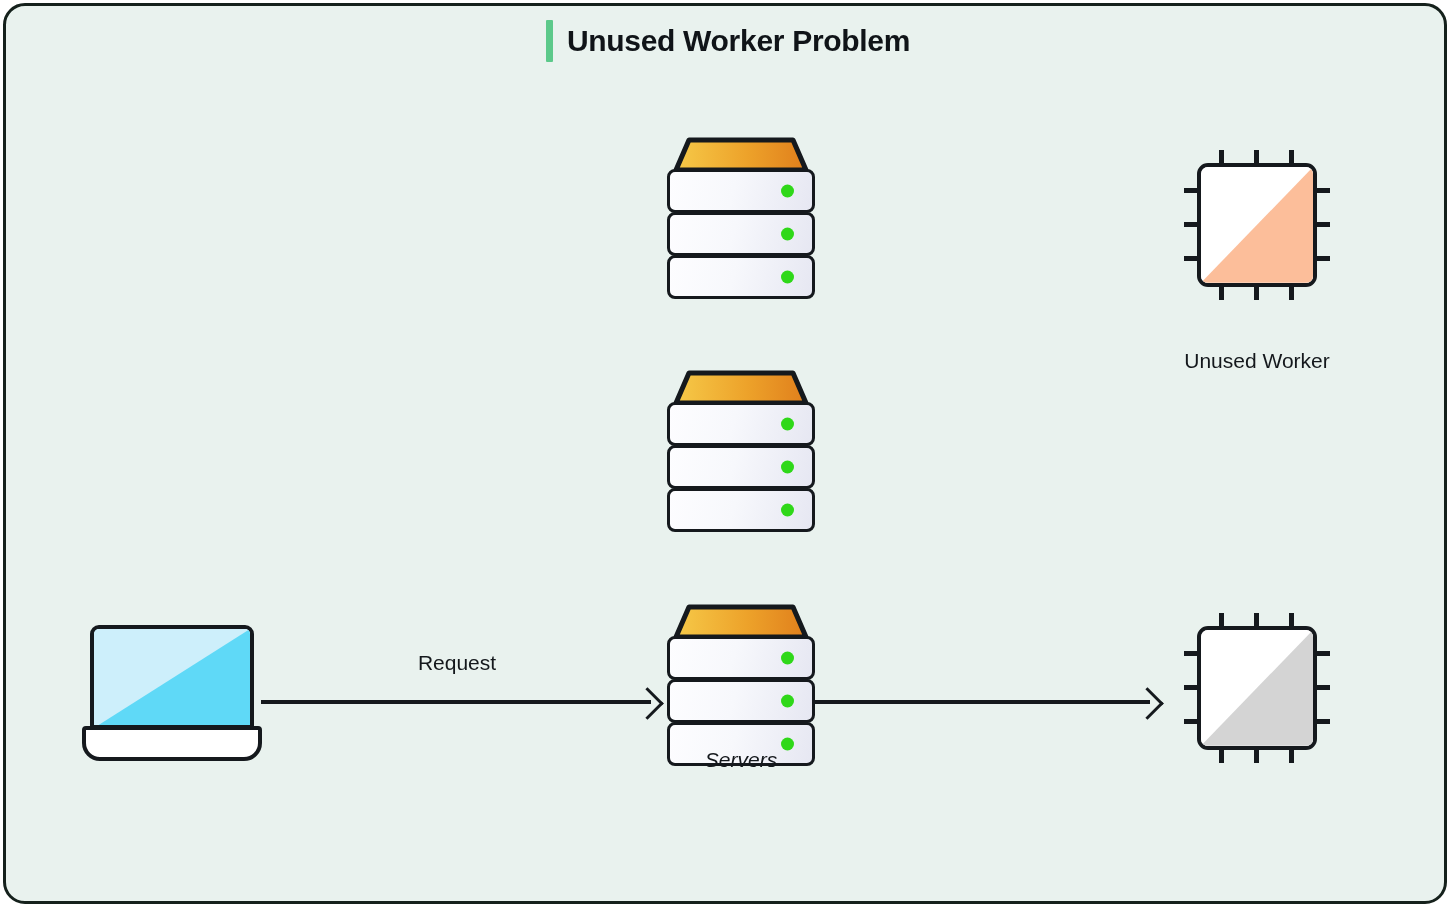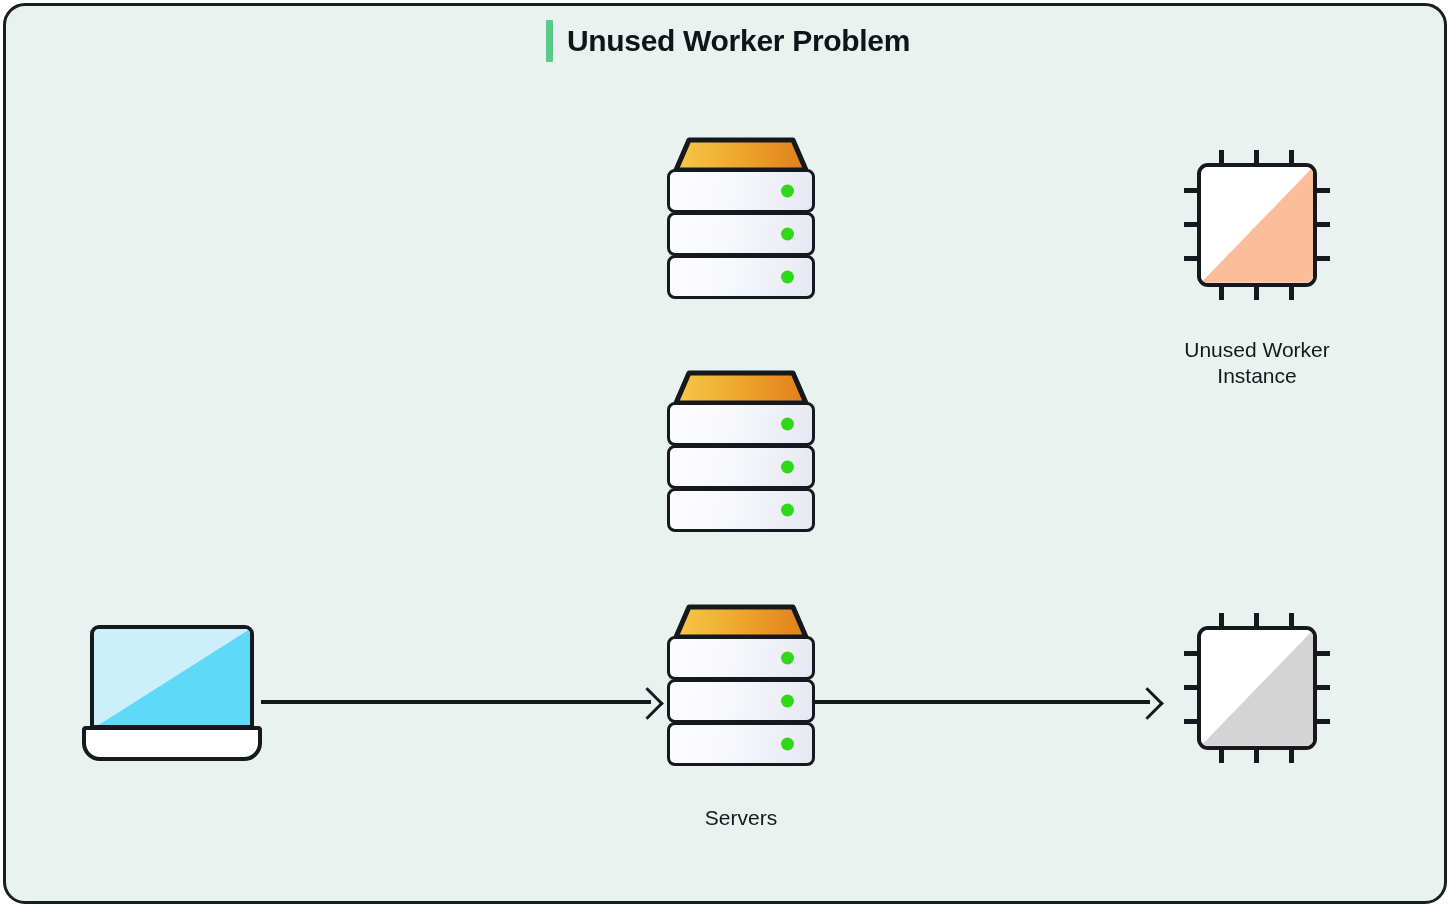--- a/index.html
+++ b/index.html
@@ -256,21 +256,21 @@
           <span class="led"></span>
         </div>
       <div class="srv-unit srv-u2">
           <span class="led"></span>
         </div>
       <div class="srv-unit srv-u3">
           <span class="led"></span>
         </div>
     </div>
   </div>
-  <div class="node-label" style="left:591px; top:805px;">Servers</div>
+  <div class="node-label" style="left:591px; top:747px;font-style:italic;">Servers</div>
 
   <div class="node" style="left:1184px; top:150px;">
     <div class="chip">
       <span class="pin pin-v" style="left:35px; top:0px;"></span>
       <span class="pin pin-v" style="left:70px; top:0px;"></span>
       <span class="pin pin-v" style="left:105px; top:0px;"></span>
       <span class="pin pin-v" style="left:35px; top:134px;"></span>
       <span class="pin pin-v" style="left:70px; top:134px;"></span>
       <span class="pin pin-v" style="left:105px; top:134px;"></span>
       <span class="pin pin-h" style="left:0px; top:38px;"></span>
@@ -280,23 +280,22 @@
       <span class="pin pin-h" style="left:130px; top:72px;"></span>
       <span class="pin pin-h" style="left:130px; top:106px;"></span>
       <div class="chip-body">
         <svg class="chip-fill" viewBox="0 0 120 124" preserveAspectRatio="none">
           <rect x="0" y="0" width="120" height="124" fill="#ffffff"></rect>
           <path d="M120 0 L120 124 L0 124 Z" fill="#fcbe9a"></path>
         </svg>
       </div>
     </div>
   </div>
-  <div class="node-label" style="left:1107px; top:337px;">
+  <div class="node-label" style="left:1107px; top:348px;">
     <div>Unused Worker</div>
-    <div>Instance</div>
   </div>
 
   <div class="node" style="left:1184px; top:613px;">
     <div class="chip">
       <span class="pin pin-v" style="left:35px; top:0px;"></span>
       <span class="pin pin-v" style="left:70px; top:0px;"></span>
       <span class="pin pin-v" style="left:105px; top:0px;"></span>
       <span class="pin pin-v" style="left:35px; top:134px;"></span>
       <span class="pin pin-v" style="left:70px; top:134px;"></span>
       <span class="pin pin-v" style="left:105px; top:134px;"></span>
@@ -320,18 +319,19 @@
       <div class="lap-screen">
         <svg class="lap-fill" viewBox="0 0 164 104" preserveAspectRatio="none">
           <rect x="0" y="0" width="164" height="104" fill="#cdeffb"></rect>
           <path d="M164 0 L164 104 L0 104 Z" fill="#5fd9f7"></path>
         </svg>
       </div>
       <div class="lap-base"></div>
     </div>
   </div>
 
+  <div class="edge-label" style="left:337px; top:651px;">Request</div>
   <div class="arrow-line" style="left:261px; top:700px; width:390px;"></div>
   <div class="arrow-head" style="left:636px; top:692px;"></div>
 
   <div class="arrow-line" style="left:815px; top:700px; width:335px;"></div>
   <div class="arrow-head" style="left:1136px; top:692px;"></div>
 </div>
 
 </body></html>

